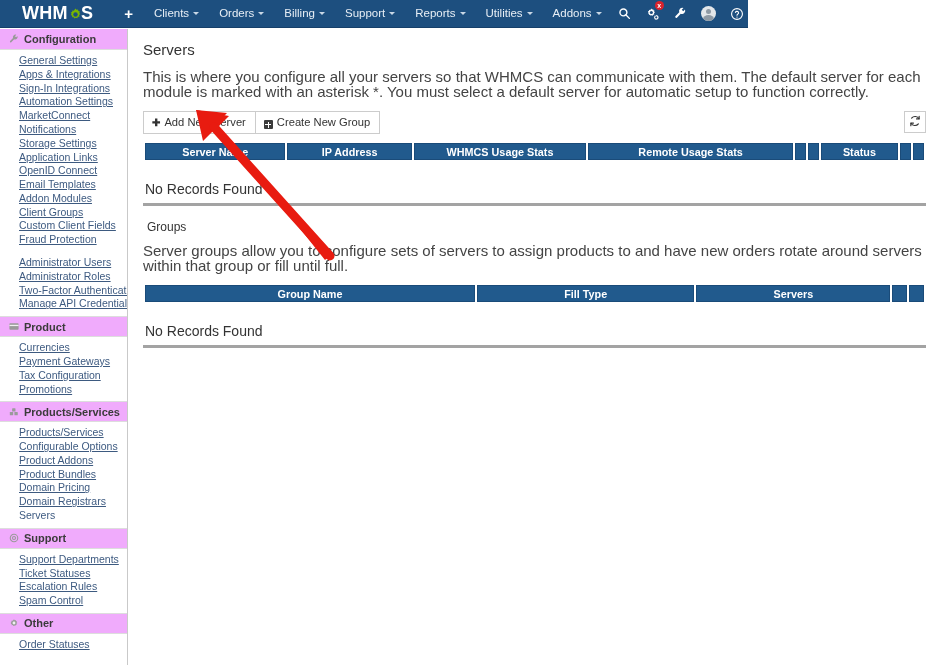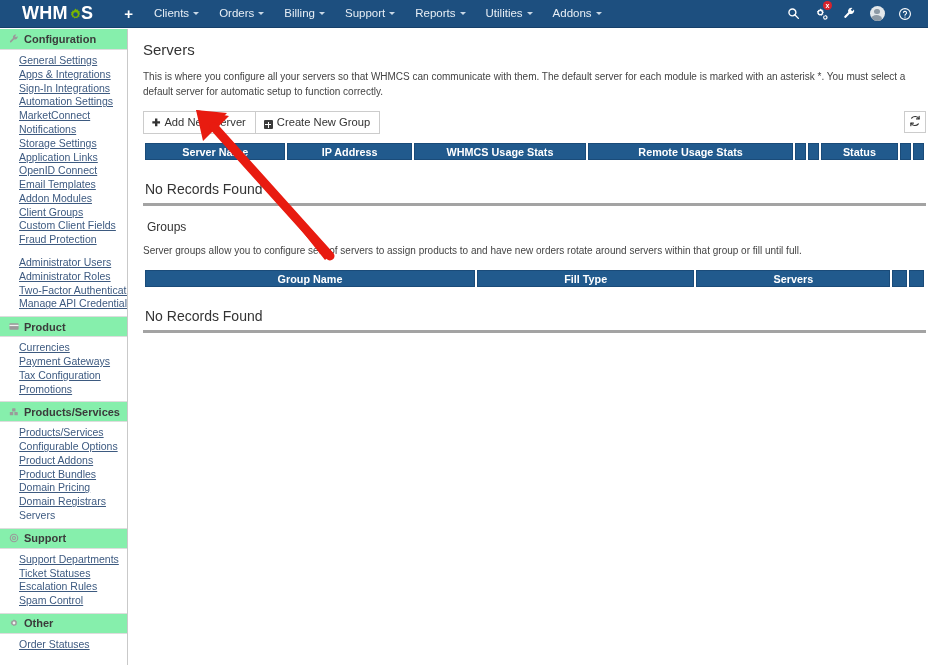--- a/index.html
+++ b/index.html
@@ -8,21 +8,21 @@
     width: 940px; height: 665px;
     background: #ffffff;
     font-family: "Liberation Sans", sans-serif;
     overflow: hidden;
   }
   body { position: relative; }
 
   
   #navbar {
     position: absolute; top: 0; left: 0;
-    width: 928px; height: 28px;
+    width: 748px; height: 28px;
     background: #1d4f7f;
     border-bottom: 1px solid #16406a;
     display: flex; align-items: center;
   }
   #logo {
     margin-left: 22px; margin-right: 20px;
     display: flex; align-items: center;
     font-size: 18px; font-weight: bold;
     color: #ffffff; letter-spacing: .3px;
     user-select: none;
@@ -83,21 +83,21 @@
 
   
   #sidebar {
     position: absolute; top: 29px; left: 0;
     width: 128px; height: 636px;
     background: #ffffff;
     border-right: 1px solid #c9c9c9;
     overflow: hidden;
   }
   .panel-head {
-    background: #86efac;
+    background: #f0abfc;
     border-top: 1px solid #dddddd;
     border-bottom: 1px solid #dddddd;
     height: 21px; line-height: 20px;
     padding-left: 8px;
     font-size: 11px; font-weight: bold; color: #3b3b3b;
     display: flex; align-items: center; gap: 5px;
   }
   .panel-head:first-child { border-top: none; }
   .panel-head .ph-icon {
     display: inline-flex; width: 11px; height: 11px;
@@ -120,21 +120,21 @@
     position: absolute; top: 29px; left: 129px;
     width: 811px; height: 636px;
     background: #ffffff;
     padding: 10px 14px 0 14px;
   }
   h1.page-title {
     font-size: 15px; font-weight: normal; color: #333;
     margin: 2px 0 11px 0;
   }
   p.page-desc {
-    font-size: 10px; line-height: 15px; color: #444;
+    font-size: 15px; line-height: 15px; color: #444;
     margin: 0 0 12px 0; max-width: 790px;
   }
   .btn-row { display: flex; align-items: flex-start; position: relative; }
   .btn-group { display: inline-flex; }
   .btn {
     background: #ffffff;
     border: 1px solid #cccccc;
     font-size: 11.2px; color: #333;
     padding: 4px 9px 4px 8px;
     cursor: pointer; white-space: nowrap;

